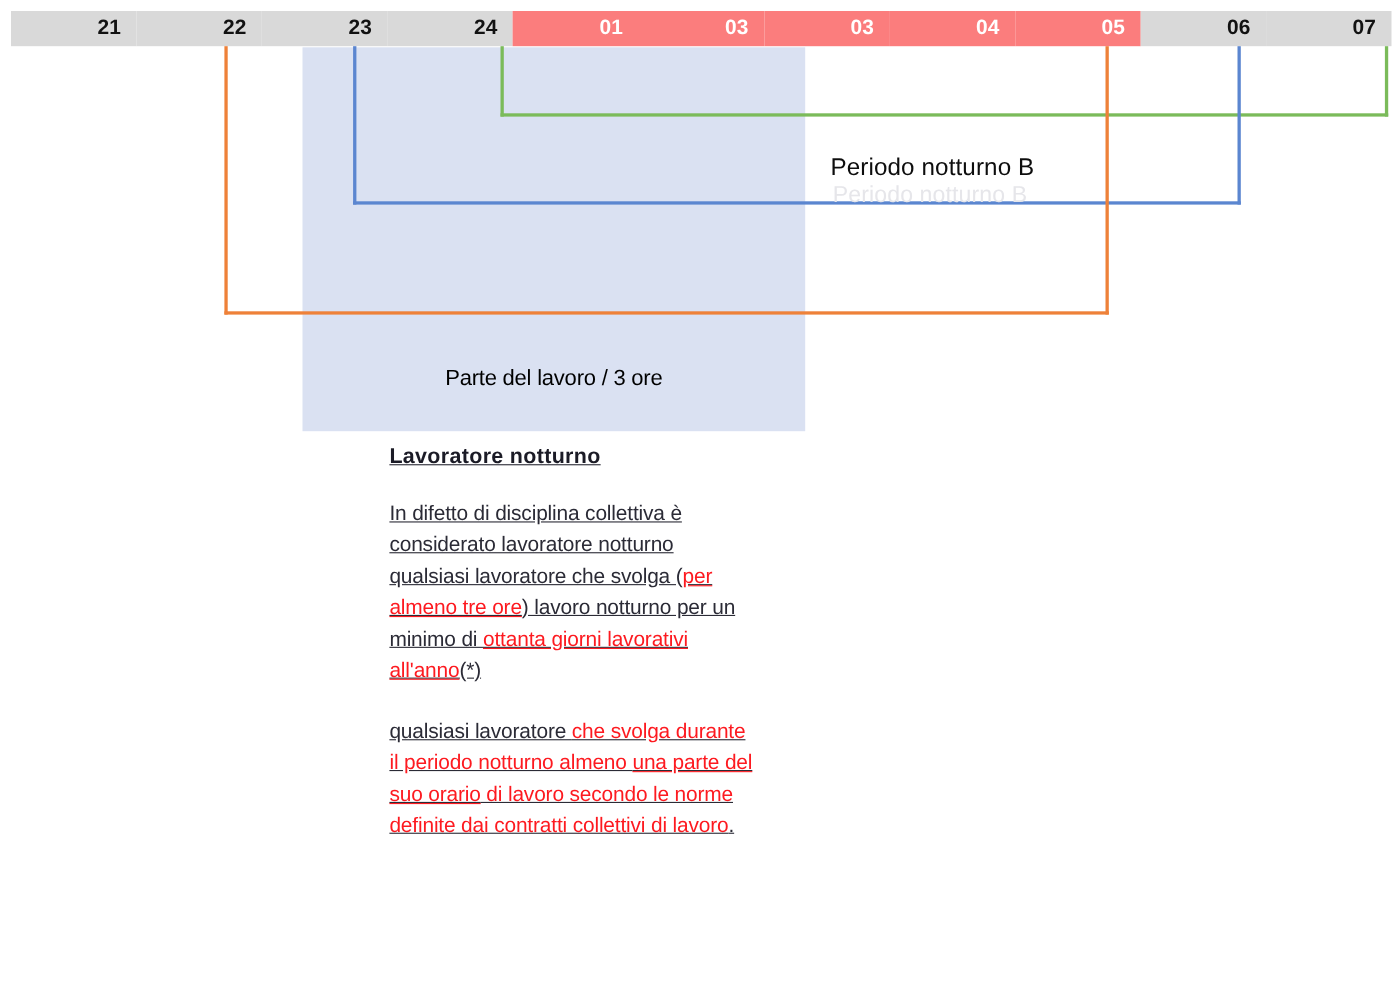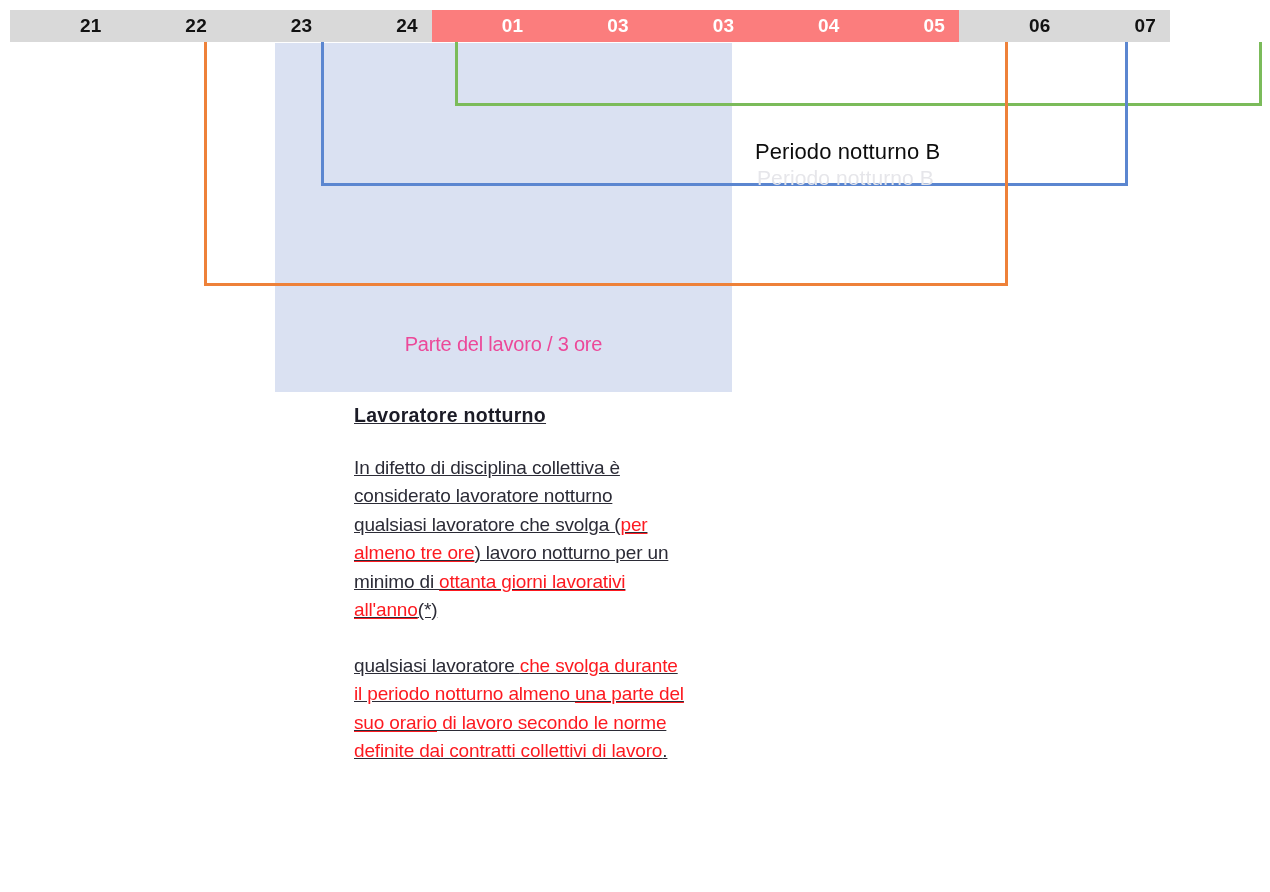--- a/index.html
+++ b/index.html
@@ -22,21 +22,21 @@
     top: 0;
     width: 1270px;
     height: 892px;
   }
 
   
   .ruler {
     position: absolute;
     left: 10px;
     top: 10px;
-    width: 1160px;
+    width: 1255px;
     height: 32px;
     display: flex;
   }
   .hour-cell {
     flex: 1 1 0;
     position: relative;
     font-size: 19px;
     font-weight: bold;
     line-height: 32px;
     text-align: right;
@@ -62,21 +62,21 @@
     height: 349px;
     background: #dae1f2;
   }
   .work-block-label {
     position: absolute;
     left: 275px;
     top: 333px;
     width: 457px;
     text-align: center;
     font-size: 20px;
-    color: #ec4899;
+    color: #000000;
     letter-spacing: -0.2px;
   }
 
   
   .bracket {
     position: absolute;
     border-style: solid;
     border-top: none;
     background: transparent;
     box-sizing: border-box;

